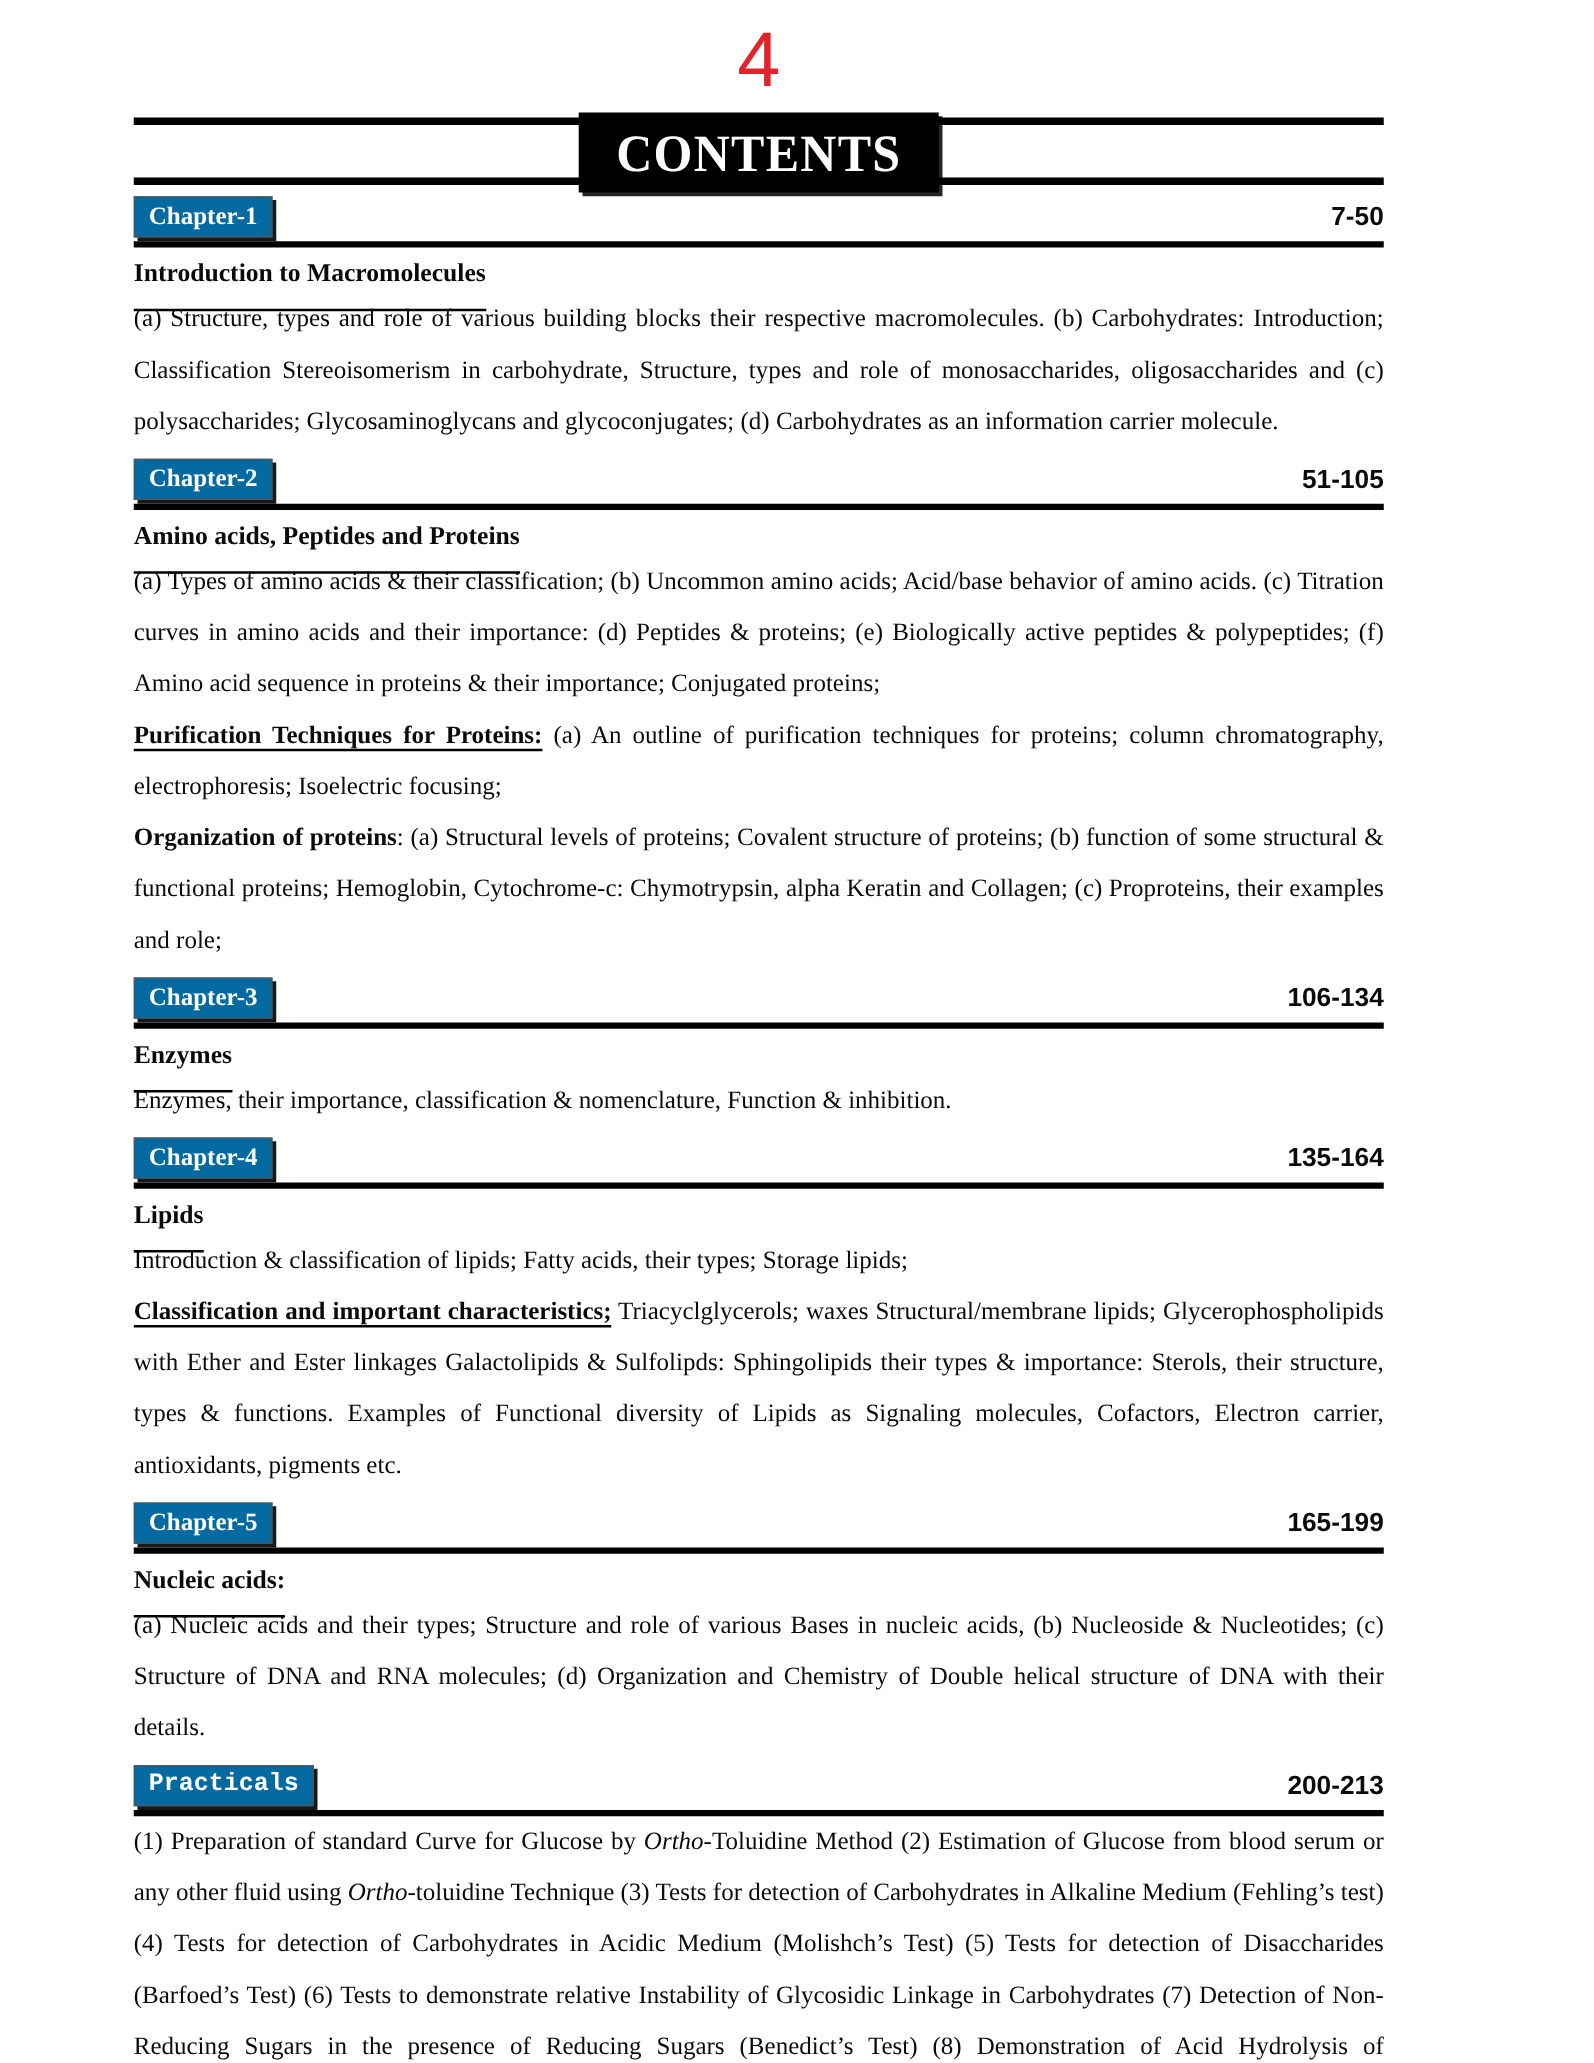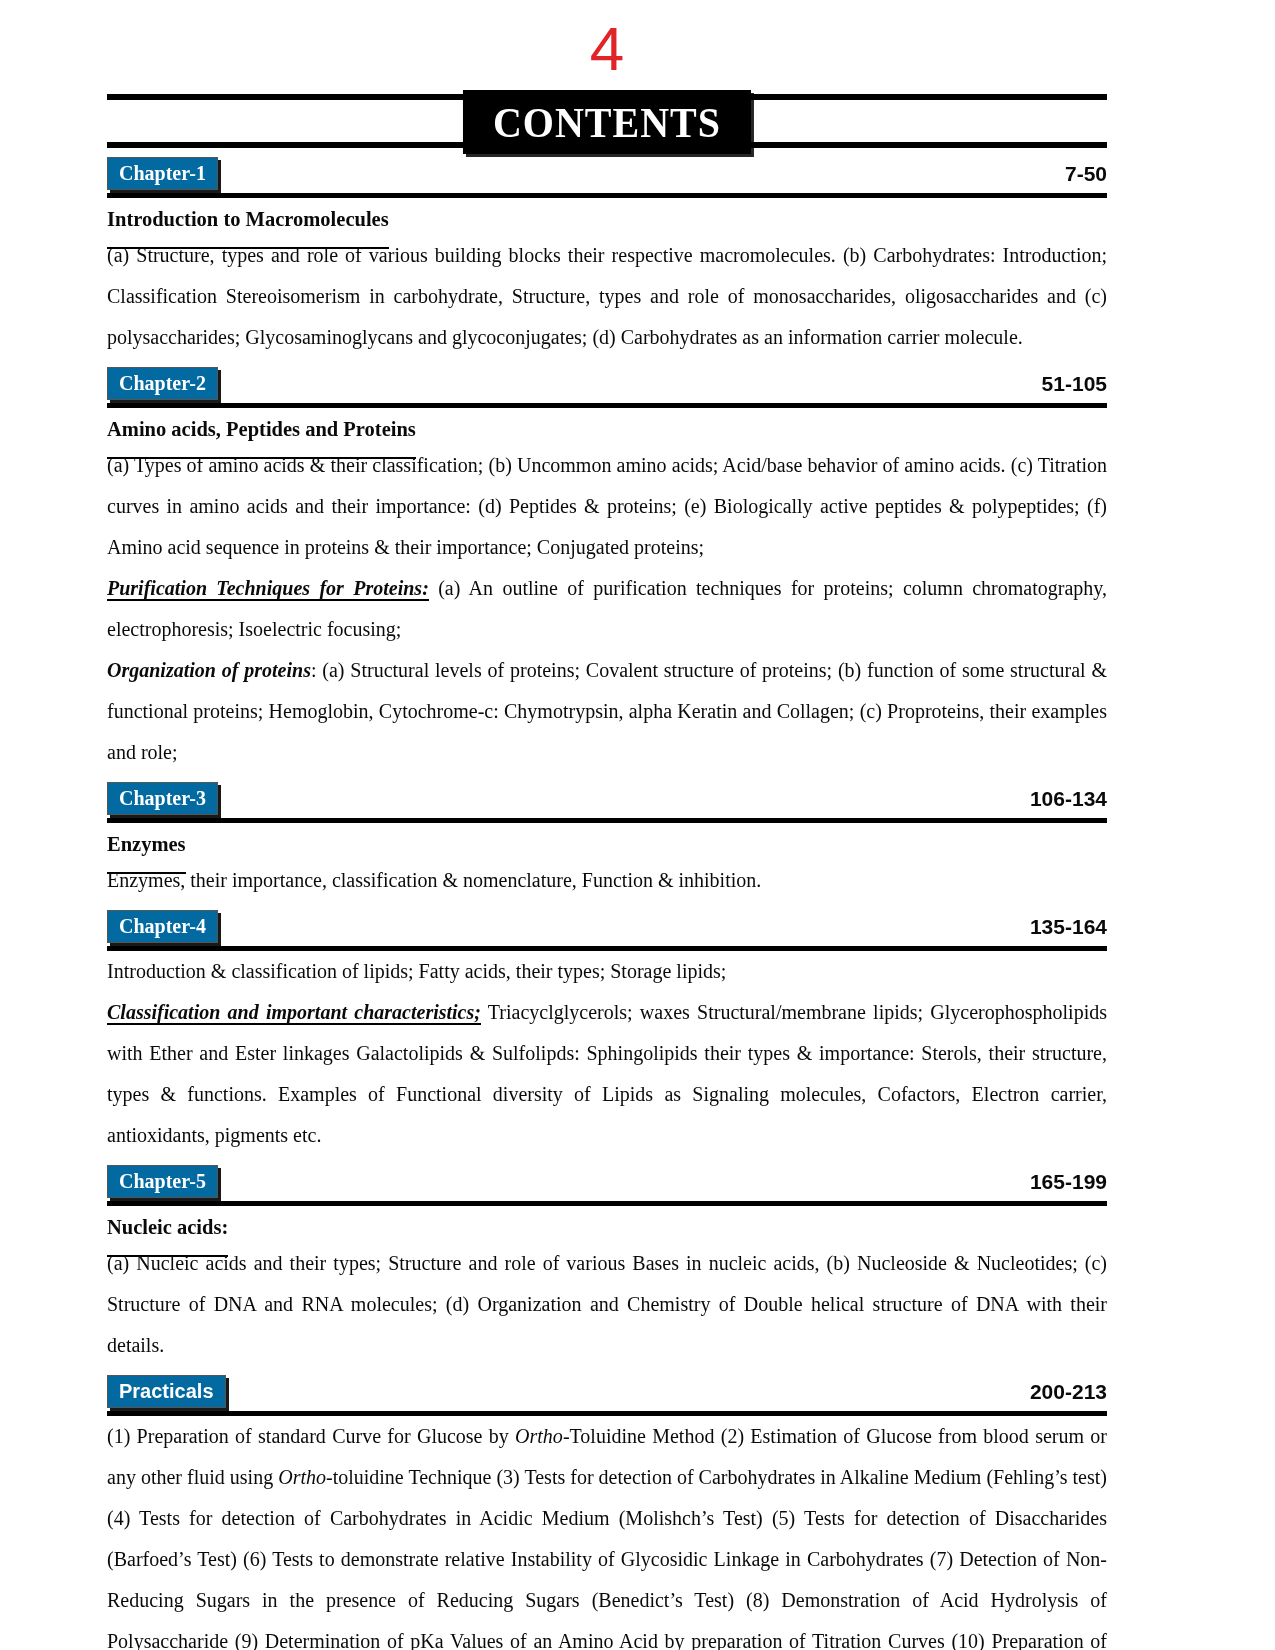--- a/index.html
+++ b/index.html
@@ -16,27 +16,27 @@
   .contents-title-box{position:absolute;left:50%;top:-4px;bottom:-6px;transform:translateX(-50%);
        background:#000;color:#fff;display:flex;align-items:center;padding:0 30px;
        box-shadow:3px 3px 0 rgba(0,0,0,.85);}
   .contents-title-box span{font-family:"Liberation Serif", serif;font-weight:bold;
        font-size:40px;letter-spacing:1px;transform:scaleY(1.05);}
   
   .sec-row{display:flex;justify-content:space-between;align-items:center;margin-top:9px;}
   .sec-label{background:#0369a1;color:#fff;font-weight:bold;font-size:20px;line-height:1.2;
        padding:3px 11px 4px;border:1px solid #555;box-shadow:3px 3px 0 rgba(0,0,0,.9);}
   .sec-label.serif{font-family:"Liberation Serif", serif;}
-  .sec-label.sans{font-family:Liberation Sans, sans-serif;}
+  .sec-label.sans{font-family:Liberation Mono, monospace;}
   .sec-pages{font-family:"Liberation Sans", sans-serif;font-weight:bold;font-size:21px;}
   .sec-rule{height:5px;margin-top:3px;}
   .sec-title{margin:6px 0 0;font-size:20.5px;font-weight:bold;line-height:31px;}
   .sec-title span{border-bottom:2.5px solid #000;padding-bottom:17px;}
   .body-par{margin:0;font-size:20px;line-height:41px;text-align:justify;}
-  .b{font-weight:bold;font-style:italic;}
+  .b{font-weight:bold;}
   .u{border-bottom:2.5px solid #000;}
   .i{font-style:italic;}
 </style>
 </head>
 <body>
 
 <div class="content">
   <div class="page-number" style="color: rgb(224, 36, 40);">4</div>
 
   <header class="contents-header">
@@ -69,20 +69,21 @@
         <span class="sec-pages">106-134</span>
       </div>
       <div class="rule sec-rule"></div>
       <p class="sec-title"><span>Enzymes</span></p>
       <p class="body-par"><span>Enzymes, their importance, classification &amp; nomenclature, Function &amp; inhibition.</span></p>
       <div class="sec-row">
         <span class="sec-label serif">Chapter-4</span>
         <span class="sec-pages">135-164</span>
       </div>
       <div class="rule sec-rule"></div>
+      <p class="sec-title"><span>Lipids</span></p>
       <p class="body-par"><span>Introduction &amp; classification of lipids; Fatty acids, their types; Storage lipids;</span></p>
       <p class="body-par"><span class="b u">Classification and important characteristics;</span><span> Triacyclglycerols; waxes Structural/membrane lipids; Glycerophospholipids with Ether and Ester linkages Galactolipids &amp; Sulfolipds: Sphingolipids their types &amp; importance: Sterols, their structure, types &amp; functions. Examples of Functional diversity of Lipids as Signaling molecules, Cofactors, Electron carrier, antioxidants, pigments etc.</span></p>
       <div class="sec-row">
         <span class="sec-label serif">Chapter-5</span>
         <span class="sec-pages">165-199</span>
       </div>
       <div class="rule sec-rule"></div>
       <p class="sec-title"><span>Nucleic acids:</span></p>
       <p class="body-par"><span>(a) Nucleic acids and their types; Structure and role of various Bases in nucleic acids, (b) Nucleoside &amp; Nucleotides; (c) Structure of DNA and RNA molecules; (d) Organization and Chemistry of Double helical structure of DNA with their details.</span></p>
       <div class="sec-row">

